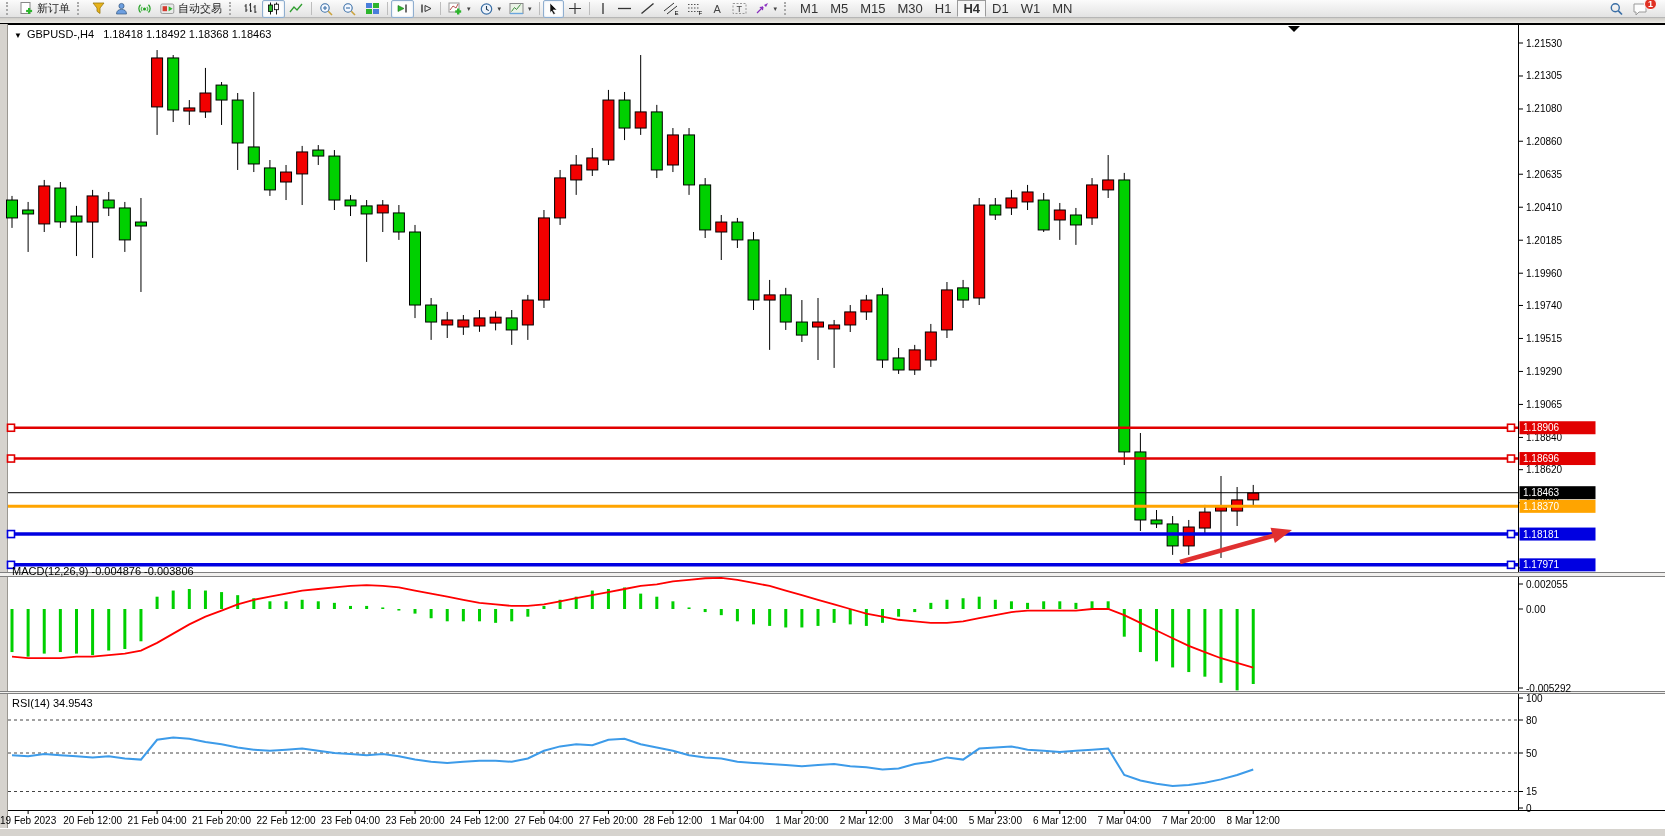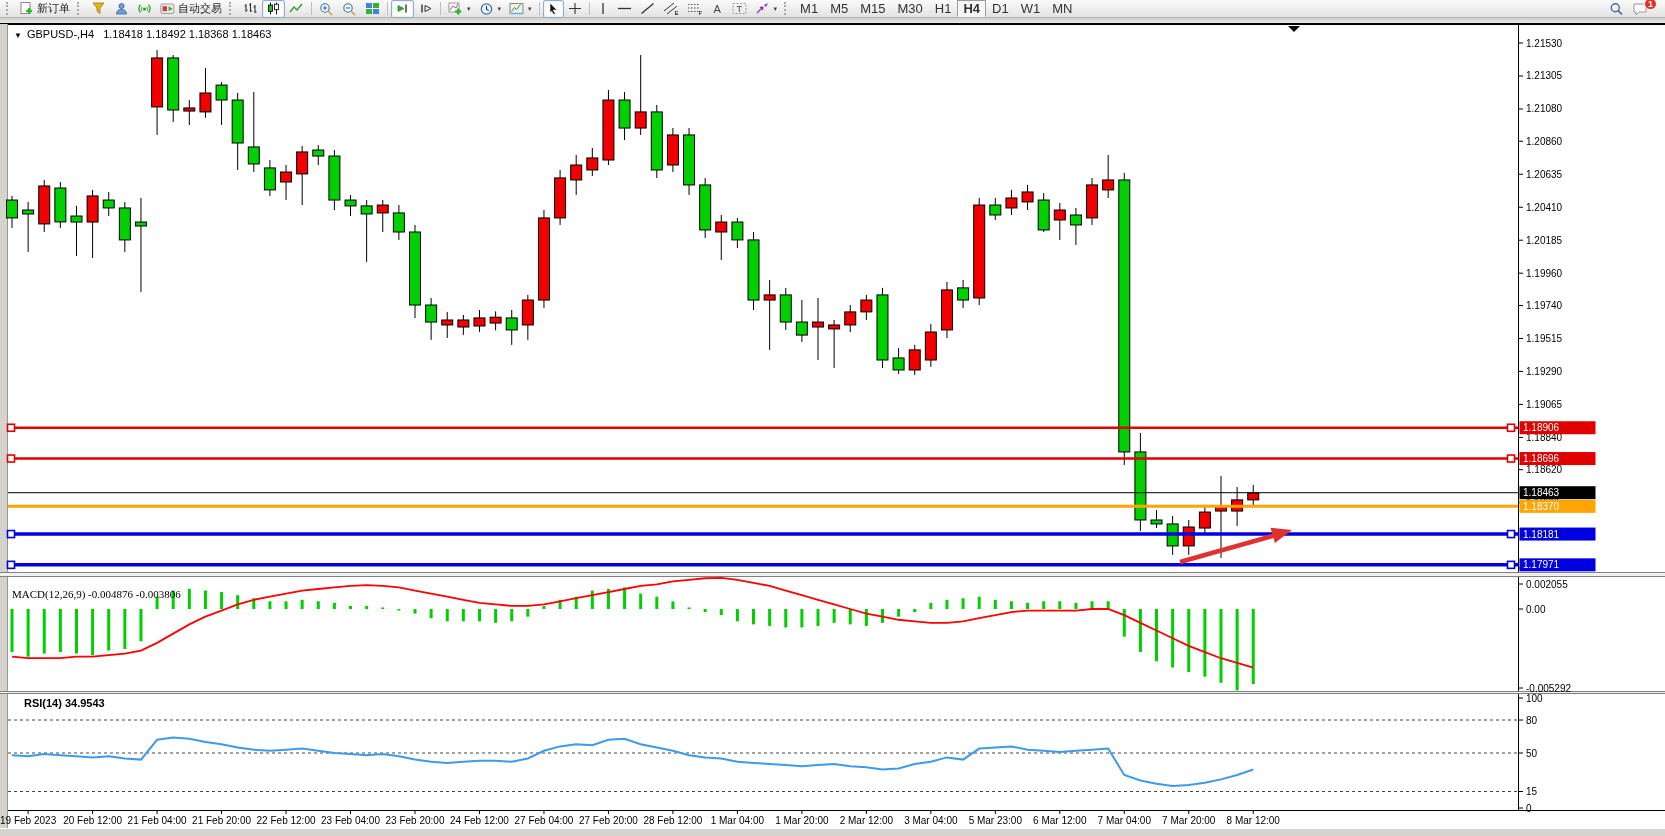--- a/index.html
+++ b/index.html
@@ -618,16 +618,16 @@
       <g>
         <line x1="1180" y1="562" x2="1276" y2="535" stroke="#e03030" stroke-width="4.5"></line>
         <polygon points="1292,530 1274.9,543.1 1270.5,527.7" fill="#e03030"></polygon>
         <polygon points="1288,26 1300,26 1294,32" fill="#000"></polygon>
       </g>
     </svg>
 
   <div id="title-overlay" class="overlay" style="left:14px;top:28px;">
     <span class="tri">▼</span><span>GBPUSD-,H4</span><span class="ohlc">1.18418 1.18492 1.18368 1.18463</span>
   </div>
-  <div class="overlay" style="left:12px;top:588px;font-family:Liberation Serif, serif;">MACD(12,26,9) -0.004876 -0.003806</div>
-  <div class="overlay" style="left:24px;top:697px;font-weight:bold;">RSI(14) 34.9543</div>
+  <div class="overlay" style="left:12px;top:565px;">MACD(12,26,9) -0.004876 -0.003806</div>
+  <div class="overlay" style="left:12px;top:697px;">RSI(14) 34.9543</div>
 
 </div>
 
 </body></html>

